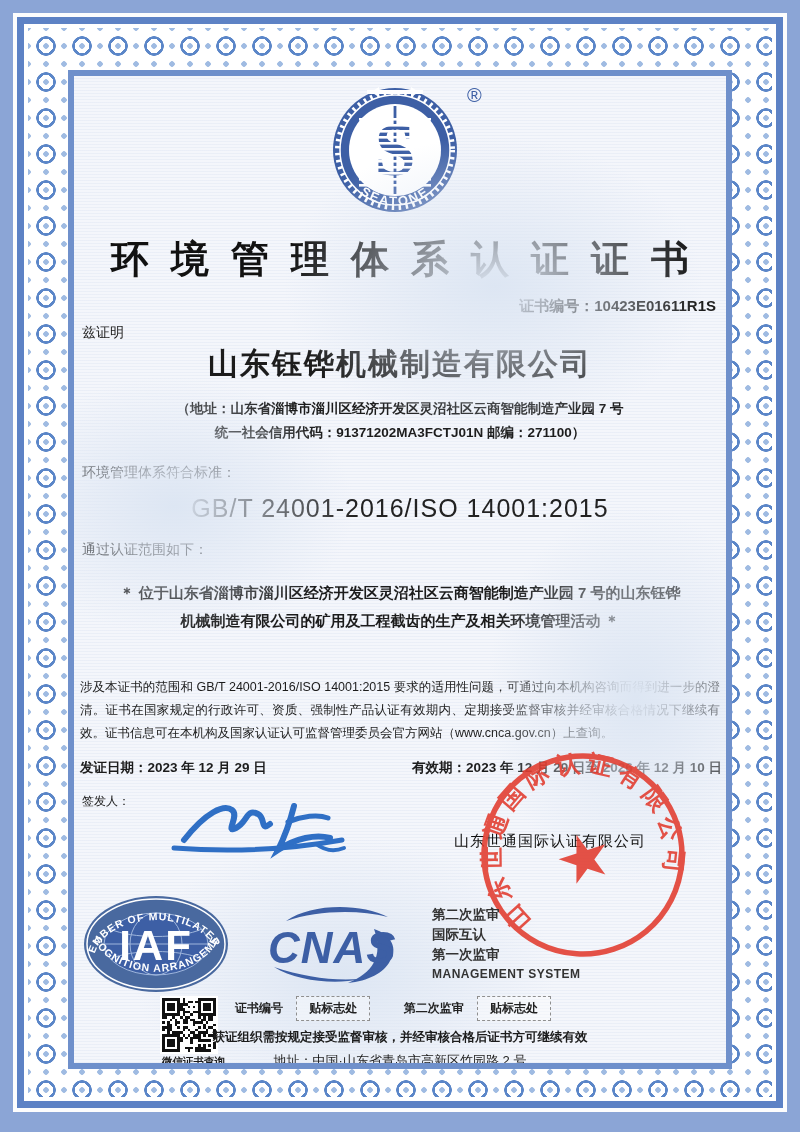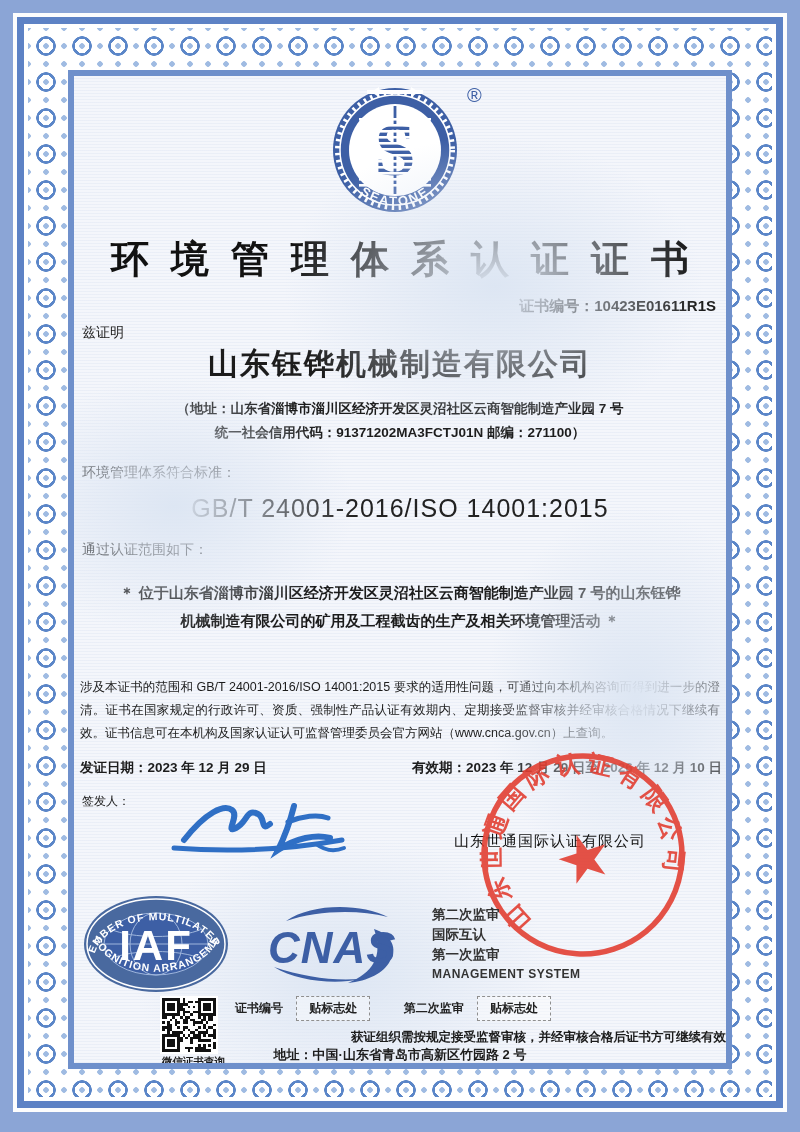--- a/index.html
+++ b/index.html
@@ -56,22 +56,22 @@
   .logos-row { position:absolute; left:8px; top:818px; width:636px;
                display:flex; align-items:center; gap:26px; }
   .accr-text { font-size:13.5px; line-height:1.5; font-weight:bold; color:#333; }
   .accr-text .en { font-size:12px; letter-spacing:.5px; }
 
   .footer { position:absolute; left:0; top:920px; width:100%; text-align:center; font-size:12px; }
   .audit-row { font-weight:bold; color:#222; }
   .audit-row .lbl { margin:0 8px; }
   .sticker-box { display:inline-block; border:1px dashed #8f8f8f; padding:3px 12px;
                  margin:0 22px 0 2px; background:rgba(255,255,255,.4); }
-  .note { margin-top:8px; font-weight:bold; font-size:12.5px;text-align:right; }
-  .faddr { font-weight:bold; font-size:13px; }
+  .note { margin-top:8px; font-weight:bold; font-size:12.5px; }
+  .faddr { margin-top:6px; font-weight:normal; font-size:13px; }
 
   .qr-wrap { position:absolute; left:88px; top:922px; width:58px; text-align:right; }
   .qr { width:54px; height:54px; display:grid;
         grid-template-columns:repeat(21,1fr); grid-template-rows:repeat(21,1fr);
         background:#fff; outline:2px solid #fff; }
   .qr div.on { background:#111; }
   .qr-caption { margin-top:3px; font-size:10.5px; font-weight:bold; white-space:nowrap; }
 </style>
 </head>
 <body>

